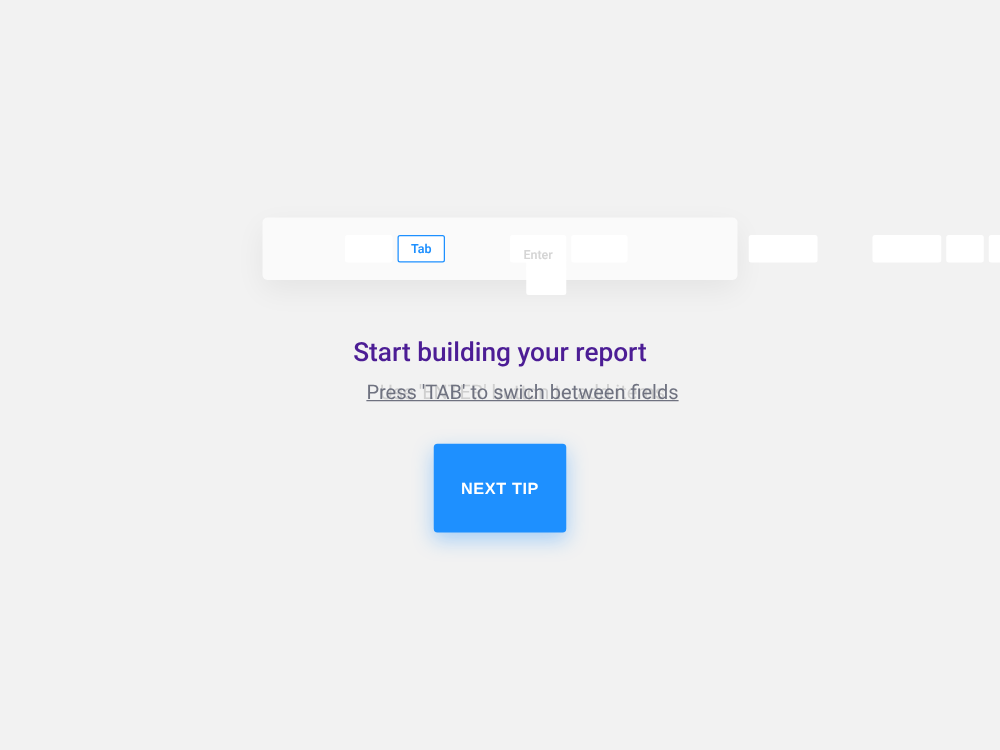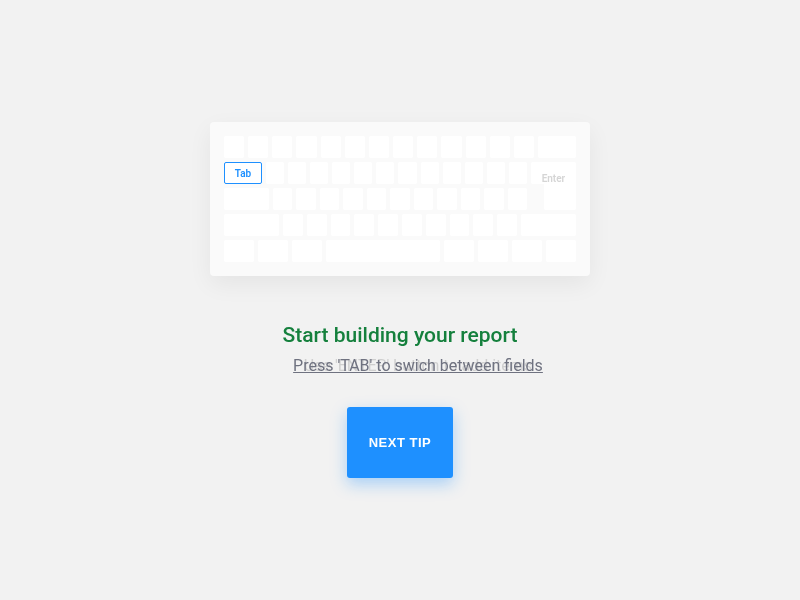--- a/index.html
+++ b/index.html
@@ -17,21 +17,21 @@
       justify-content: center;
       font-family: -apple-system, BlinkMacSystemFont, "Segoe UI", Roboto, sans-serif;
     }
     .keyboard-card {
       background: #fafafa;
       border-radius: 4px;
       padding: 14px;
       box-shadow: 0 8px 24px rgba(0,0,0,0.06);
       width: 380px;
       display: flex;
-      flex-direction: column;
+      flex-direction: row;
       gap: 4px;
     }
     .krow {
       display: flex;
       gap: 4px;
     }
     .key {
       background: #ffffff;
       border-radius: 2px;
       height: 22px;
@@ -104,21 +104,21 @@
       position: relative;
       height: 24px;
       display: flex;
       align-items: center;
       justify-content: flex-end;
       margin-top: 4px;
       margin-left: 36px;
     }
     .title {
       font-size: 21px;
-      color: #15803d;
+      color: #4c1d95;
       font-weight: 500;
       position: relative;
       z-index: 2;
     }
     .title-ghost {
       position: absolute;
       font-size: 21px;
       color: #d7d7d7;
       font-weight: 500;
       z-index: 1;

